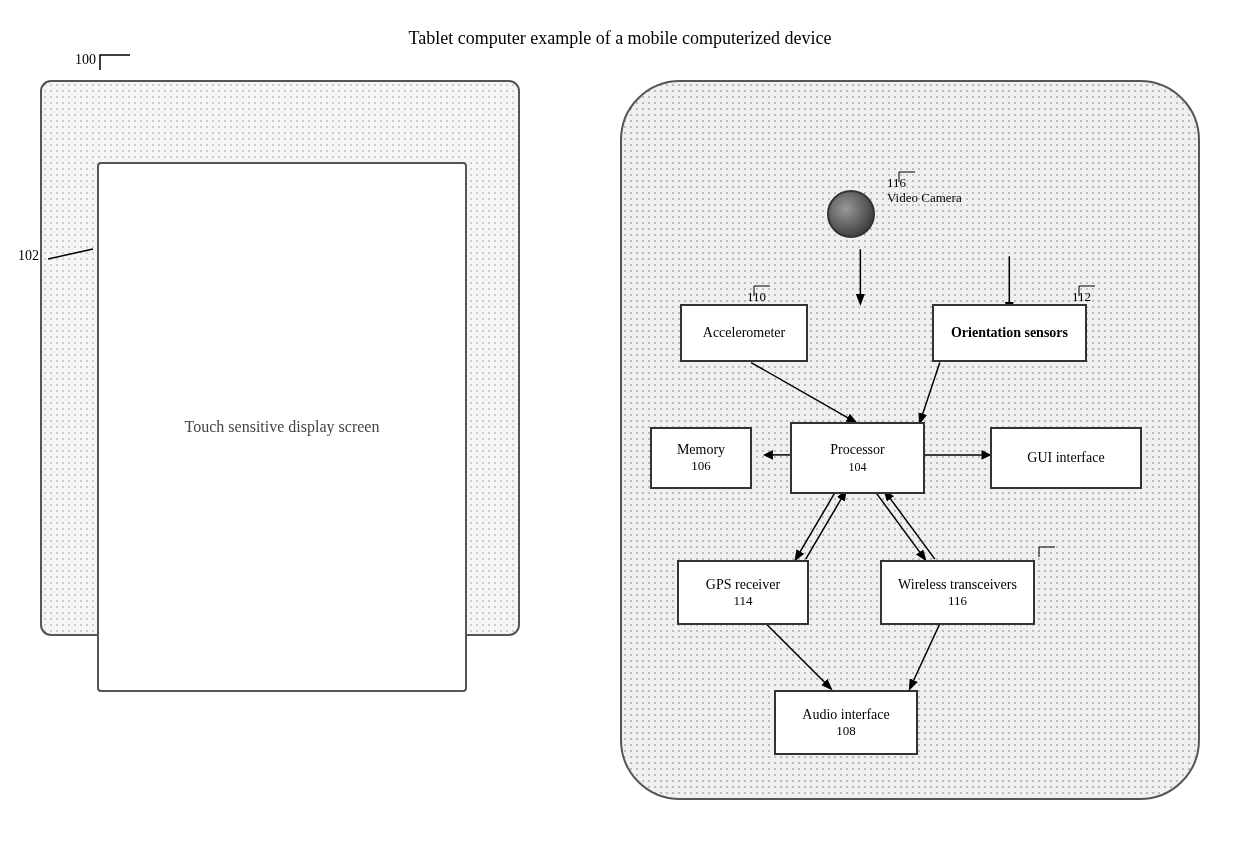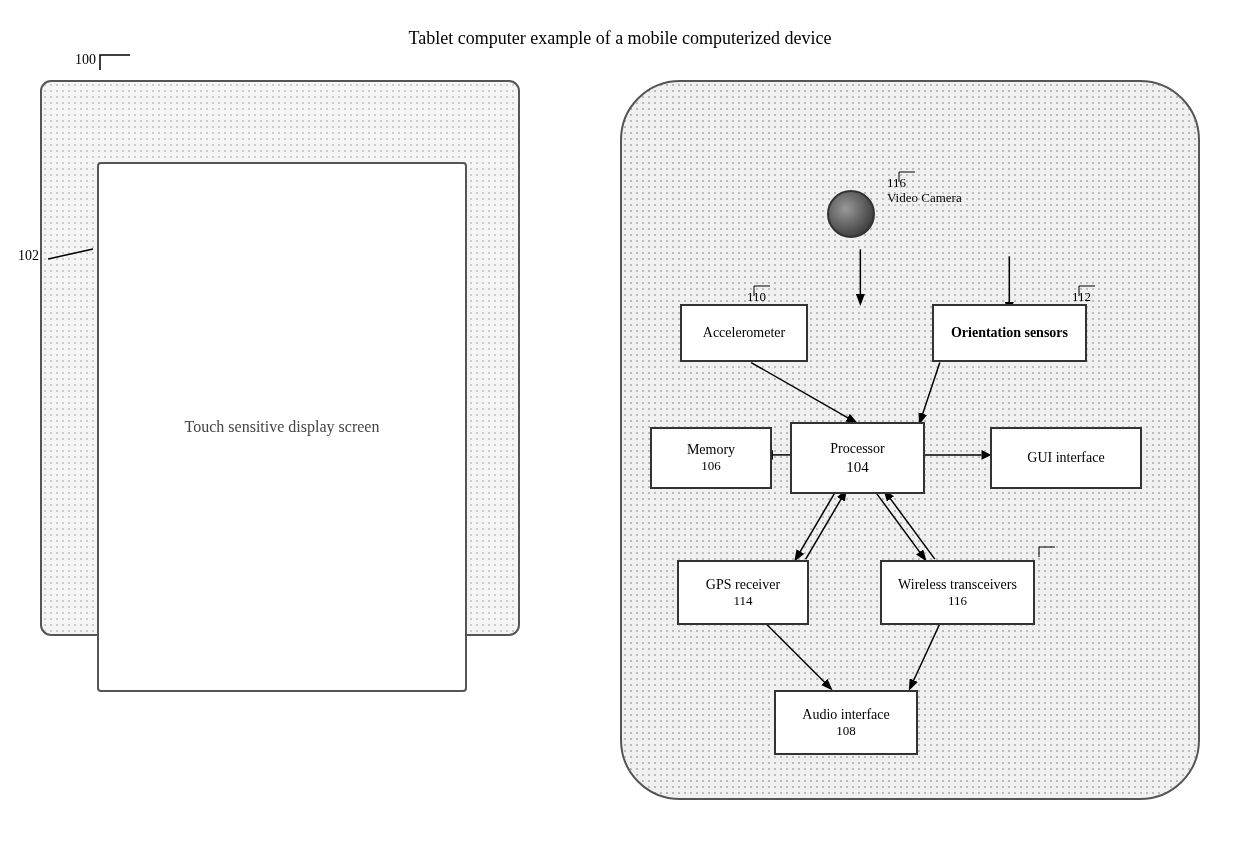--- a/index.html
+++ b/index.html
@@ -143,24 +143,24 @@
     <span>Orientation sensors</span>
   </div>
 
   <div style="position:absolute;top:207px;left:450px;font-size:13px;">112</div>
   <svg style="position:absolute;top:202px;left:455px;width:20px;height:15px;">
     <path d="M2,12 L2,2 L18,2" stroke="#000" stroke-width="1" fill="none"></path>
   </svg>
 
   <div style="position:absolute;top:340px;left:168px;width:135px;height:72px;background:#fff;border:2px solid #333;display:flex;flex-direction:column;align-items:center;justify-content:center;font-size:14px;">
     <span>Processor</span>
-    <span style="font-size:15px;margin-top:2px;">104</span>
+    <span style="font-size:12px;margin-top:2px;">104</span>
   </div>
 
-  <div style="position:absolute;top:345px;left:28px;width:122px;height:62px;background:#fff;border:2px solid #333;display:flex;flex-direction:column;align-items:center;justify-content:center;font-size:14px;">
+  <div style="position:absolute;top:345px;left:28px;width:102px;height:62px;background:#fff;border:2px solid #333;display:flex;flex-direction:column;align-items:center;justify-content:center;font-size:14px;">
     <span>Memory</span>
     <span style="font-size:13px;">106</span>
   </div>
 
   <div style="position:absolute;top:345px;left:368px;width:152px;height:62px;background:#fff;border:2px solid #333;display:flex;align-items:center;justify-content:center;font-size:14px;text-align:center;">
     <span>GUI interface</span>
   </div>
 
   <div style="position:absolute;top:478px;left:55px;width:132px;height:65px;background:#fff;border:2px solid #333;display:flex;flex-direction:column;align-items:center;justify-content:center;font-size:14px;text-align:center;">
     <span>GPS receiver</span>

